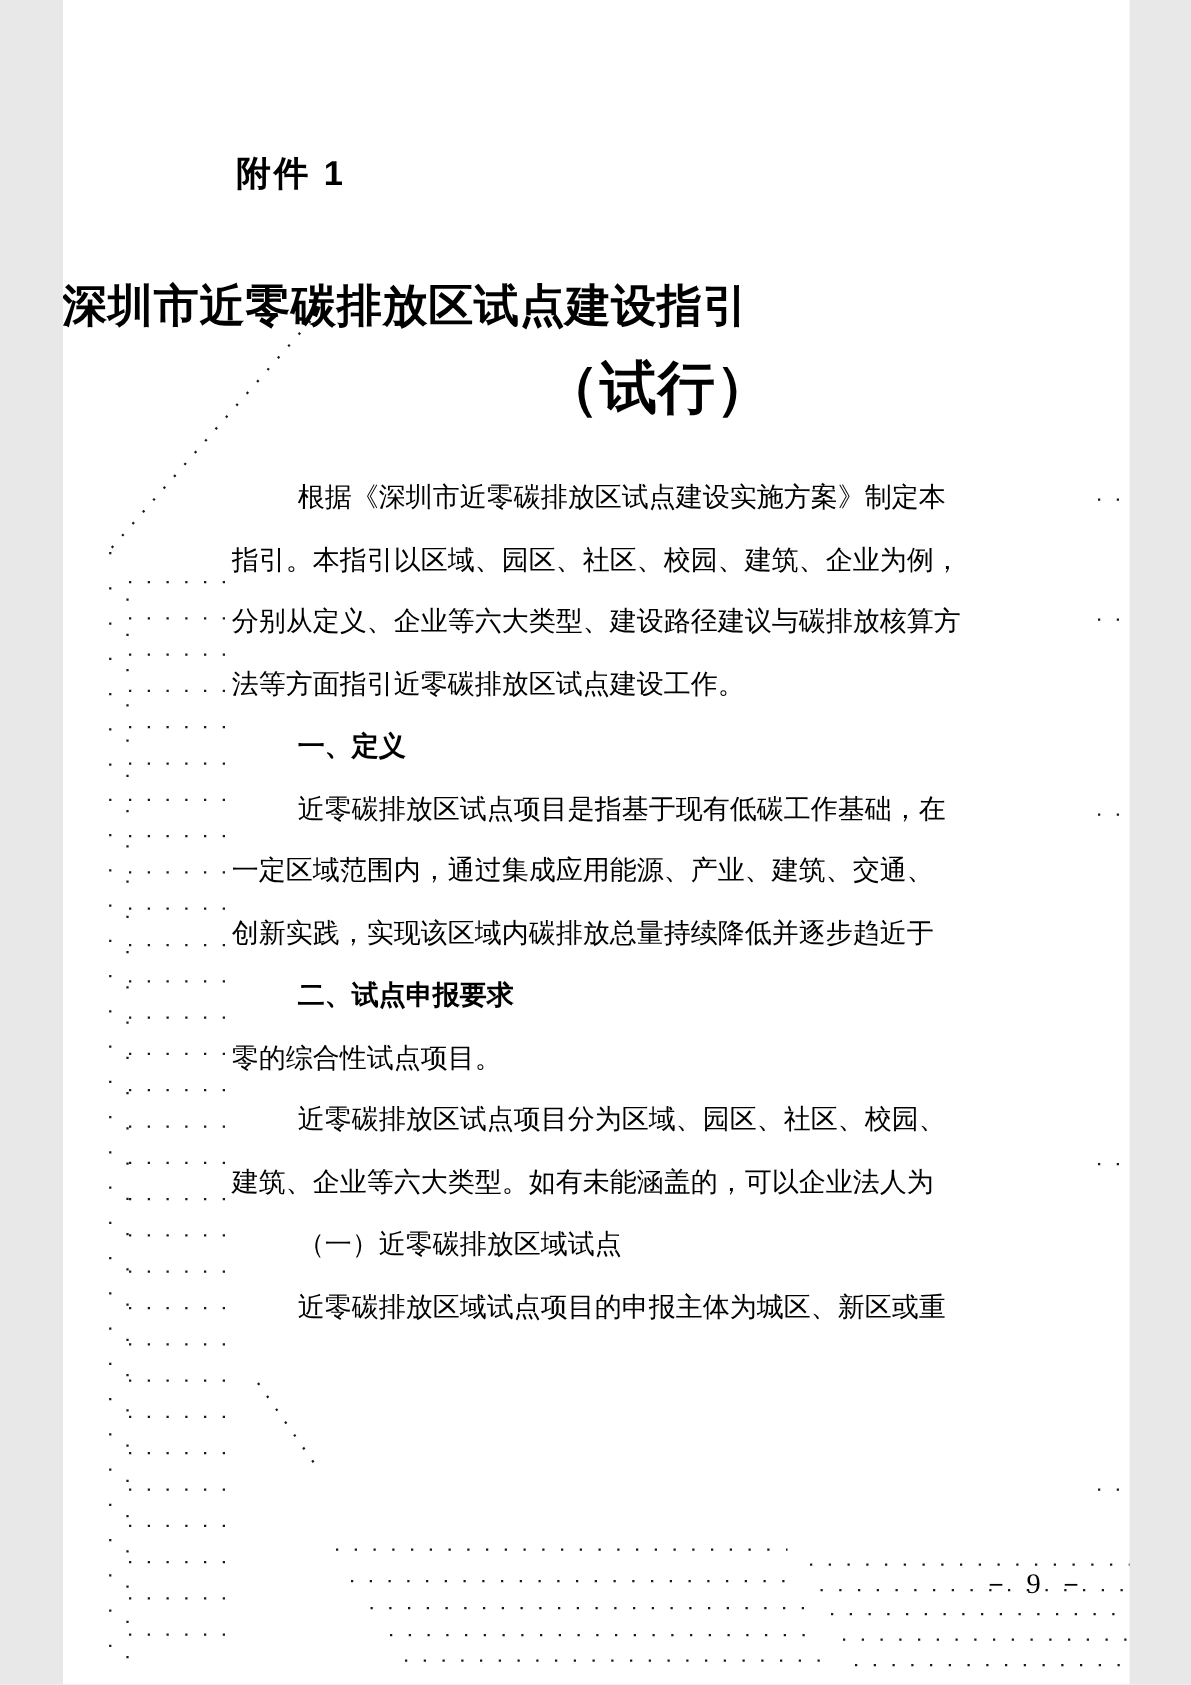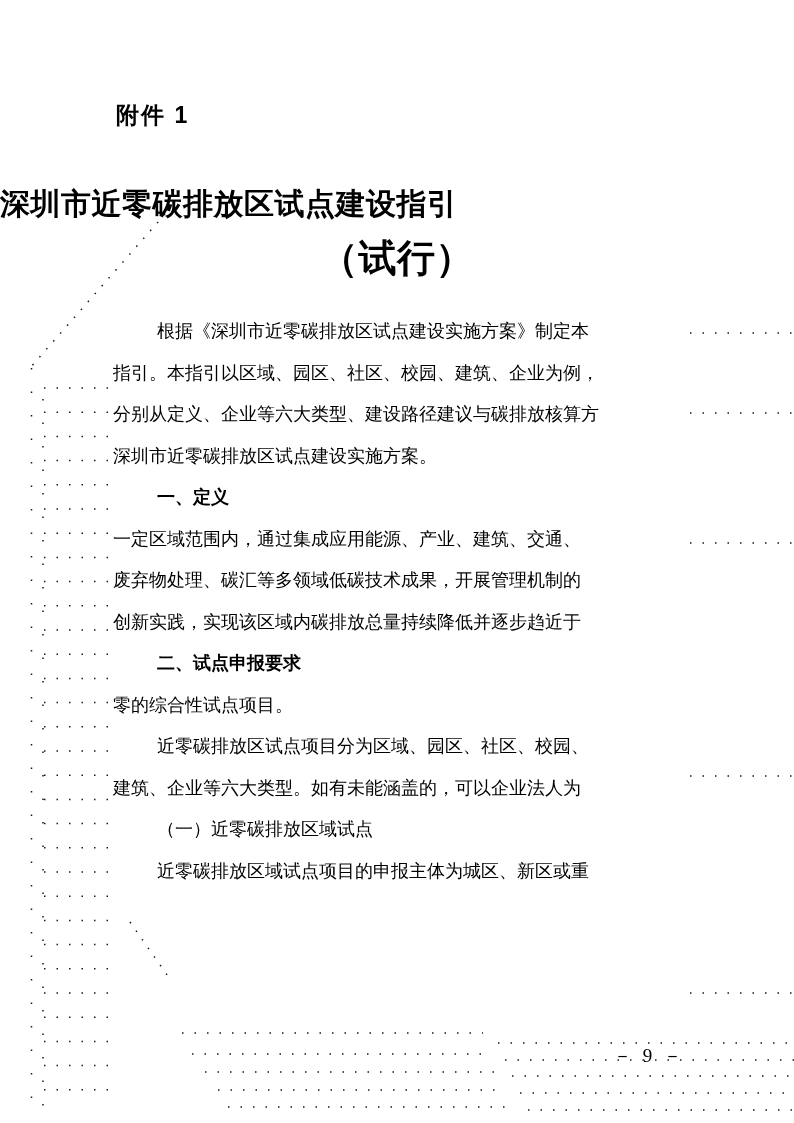--- a/index.html
+++ b/index.html
@@ -1,18 +1,18 @@
 <!DOCTYPE html>
 <html><head>
 <meta charset="utf-8">
 <style>
   html,body{margin:0;padding:0;background:#e8e8e8;}
   .page{
     position:relative;
-    width:794px;height:1123px;
+    width:711px;height:1123px;
     margin:0 auto;
     background:#ffffff;
     color:#000;
     font-family:"Liberation Serif","DejaVu Serif",serif;
     overflow:hidden;
   }
   .deco-svg{position:absolute;left:0;top:0;width:794px;height:1123px;pointer-events:none;}
   .attachment{
     position:absolute;left:116px;top:100px;
     font-family:"Liberation Sans","DejaVu Sans",sans-serif;
@@ -105,24 +105,24 @@
   <div class="attachment">附件 1</div>
 
   <h1 class="title">深圳市近零碳排放区试点建设指引</h1>
 
   <h2 class="subtitle">（试行）</h2>
 
   <div class="doc-body" id="doc-body">
       <div class="line body indent">根据《深圳市近零碳排放区试点建设实施方案》制定本</div>
       <div class="line body">指引。本指引以区域、园区、社区、校园、建筑、企业为例，</div>
       <div class="line body">分别从定义、企业等六大类型、建设路径建议与碳排放核算方</div>
-      <div class="line body">深圳市近零碳排放区试点建设实施方案。</div>
+      <div class="line body">法等方面指引近零碳排放区试点建设工作。</div>
       <div class="line h-bold indent">一、定义</div>
+      <div class="line body indent">近零碳排放区试点项目是指基于现有低碳工作基础，在</div>
       <div class="line body">一定区域范围内，通过集成应用能源、产业、建筑、交通、</div>
-      <div class="line body">废弃物处理、碳汇等多领域低碳技术成果，开展管理机制的</div>
       <div class="line body">创新实践，实现该区域内碳排放总量持续降低并逐步趋近于</div>
       <div class="line h-bold indent">二、试点申报要求</div>
       <div class="line body">零的综合性试点项目。</div>
       <div class="line body indent">近零碳排放区试点项目分为区域、园区、社区、校园、</div>
       <div class="line body">建筑、企业等六大类型。如有未能涵盖的，可以企业法人为</div>
       <div class="line h-kai indent">（一）近零碳排放区域试点</div>
       <div class="line body indent">近零碳排放区域试点项目的申报主体为城区、新区或重</div>
     </div>
 
   <div class="pageno">－ 9 －</div>

